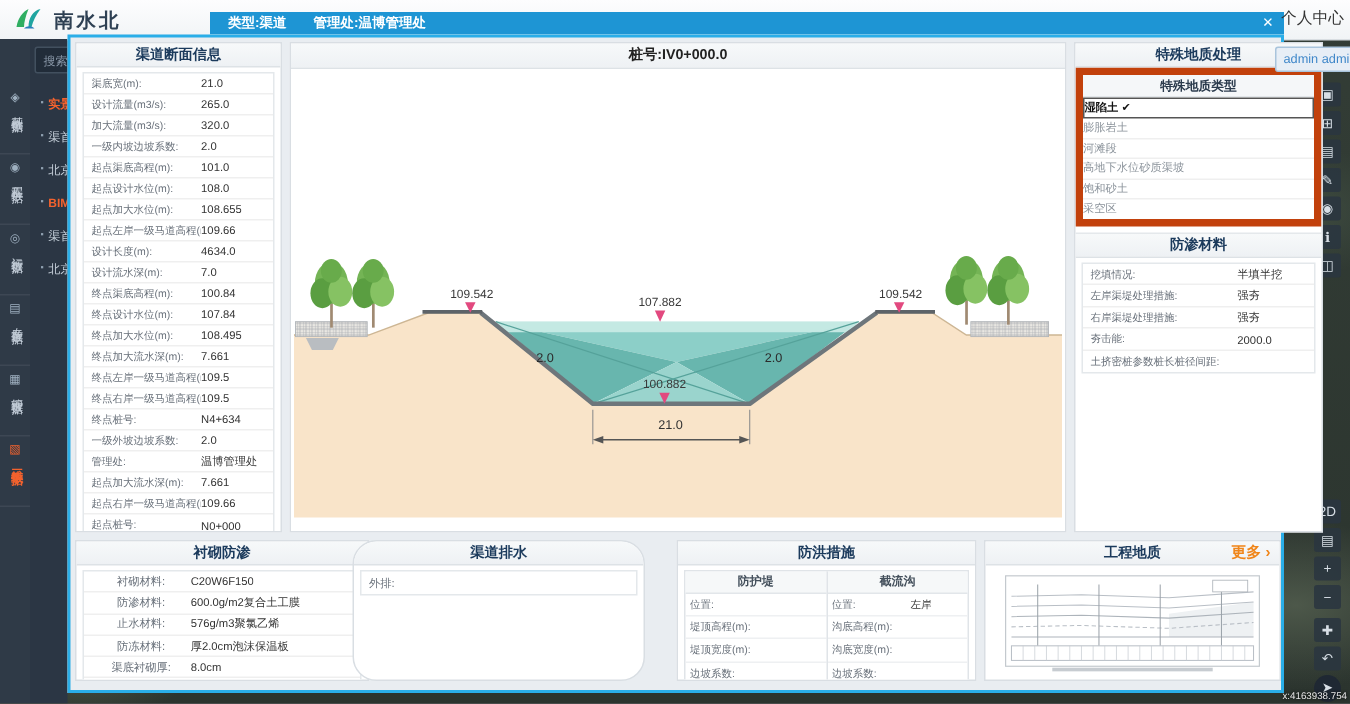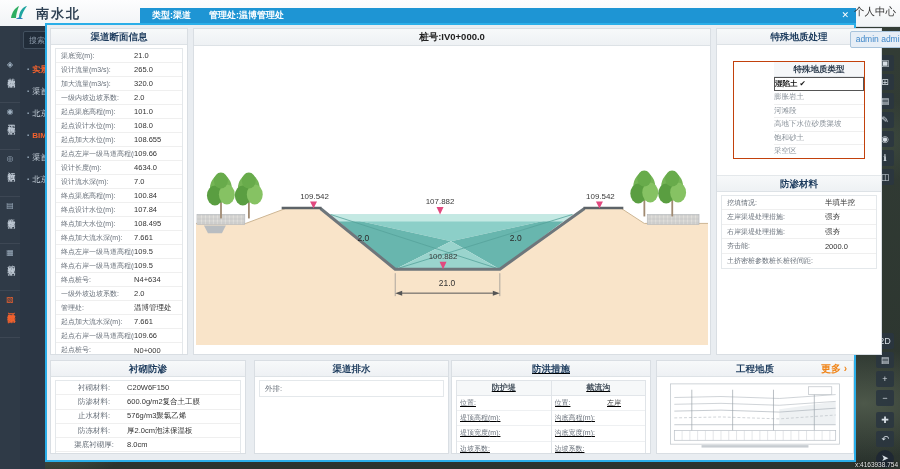--- a/index.html
+++ b/index.html
@@ -53,21 +53,21 @@
   .trow:last-child{border-bottom:none;}
   .tl{color:#68707a;white-space:nowrap;overflow:hidden;}
   .tv{color:#333;white-space:nowrap;overflow:hidden;}
   
   .rows-info .trow{height:14px;font-size:7px;}          .rows-info .tl{flex:0 0 63%;} .rows-info .tv{font-size:7.5px;}
   .rows-meas .trow{height:14.5px;font-size:7px;}        .rows-meas .tl{flex:0 0 68%;} .rows-meas .tv{font-size:7.5px;}
   .rows-lin  .trow{height:14.3px;font-size:7.5px;}      .rows-lin .tl{flex:0 0 38%;text-align:center;}  .rows-lin .tv{font-size:7.5px;}
   .rows-drain .trow{height:15px;font-size:7.5px;}       .rows-drain .tl{flex:0 0 52%;}
   .rows-fl .trow{height:15.2px;font-size:7px;padding:0 3px;} .rows-fl .tl{flex:0 0 60%;}
   
-  .gsub{margin:16px;border:1px solid #c2410c;padding-left:40px;}
+  .gsub{margin:0;border:5px solid #c2410c;}
   .gsubhead{height:14px;line-height:14px;text-align:center;font-size:8.5px;font-weight:bold;color:#2b3b4d;
             background:#f5f7f9;border-bottom:1px solid #e2e6ea;}
   .gtype{height:12.6px;line-height:12.6px;font-size:7.5px;color:#8b939b;border-bottom:1px solid #efefef;cursor:pointer;}
   .gtype:last-child{border-bottom:none;}
   .gtype.sel{background:#fff;border:1px solid #555;color:#111;font-weight:bold;height:12px;line-height:12px;}
   .phead2{height:15px;line-height:15px;text-align:center;font-size:9.5px;font-weight:bold;color:#1b3a5c;
           background:linear-gradient(#f7f9fa,#eef1f4);border-top:1px solid #e4e8eb;border-bottom:1px solid #dde2e6;margin-top:4px;}
   
   .fgrid{display:flex;margin:3px 4px;border:1px solid #e0e4e8;background:#fff;}
   .fcol{flex:1;min-width:0;}
@@ -409,31 +409,31 @@
               <span class="tv">厚2.0cm泡沫保温板</span>
             </div>
             <div class="trow">
               <span class="tl">渠底衬砌厚:</span>
               <span class="tv">8.0cm</span>
             </div>
             <div class="trow"></div>
           </div>
       </div>
 
-      <div class="panel" style="left:207px;top:335px;width:195px;height:94px;">
+      <div class="panel" style="left:188px;top:335px;width:195px;height:94px;border-radius:16px;">
         <div class="phead">渠道排水</div>
         <div class="tbox rows-drain">
             <div class="trow">
               <span class="tl">外排:</span>
               <span class="tv"></span>
             </div>
           </div>
       </div>
 
-      <div class="panel" style="left:404px;top:335px;width:200px;height:94px;text-decoration:underline;">
+      <div class="panel" style="left:404px;top:335px;width:200px;height:94px;">
         <div class="phead">防洪措施</div>
         <div class="fgrid">
           <div class="fcol">
             <div class="fch">防护堤</div>
             <div class="rows-fl">
                 <div class="trow">
                   <span class="tl">位置:</span>
                   <span class="tv"></span>
                 </div>
                 <div class="trow">

